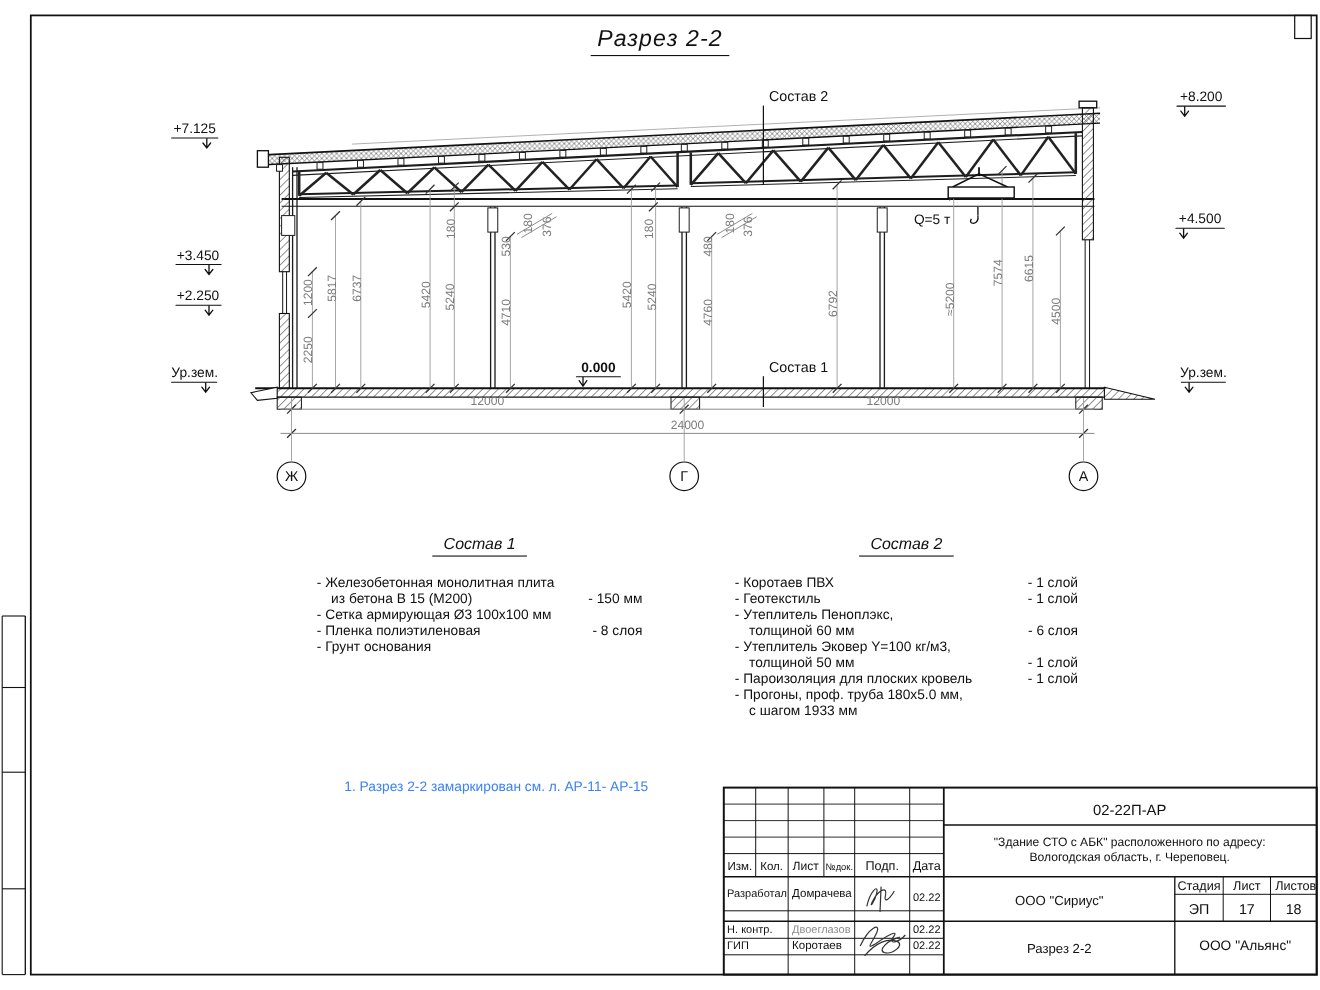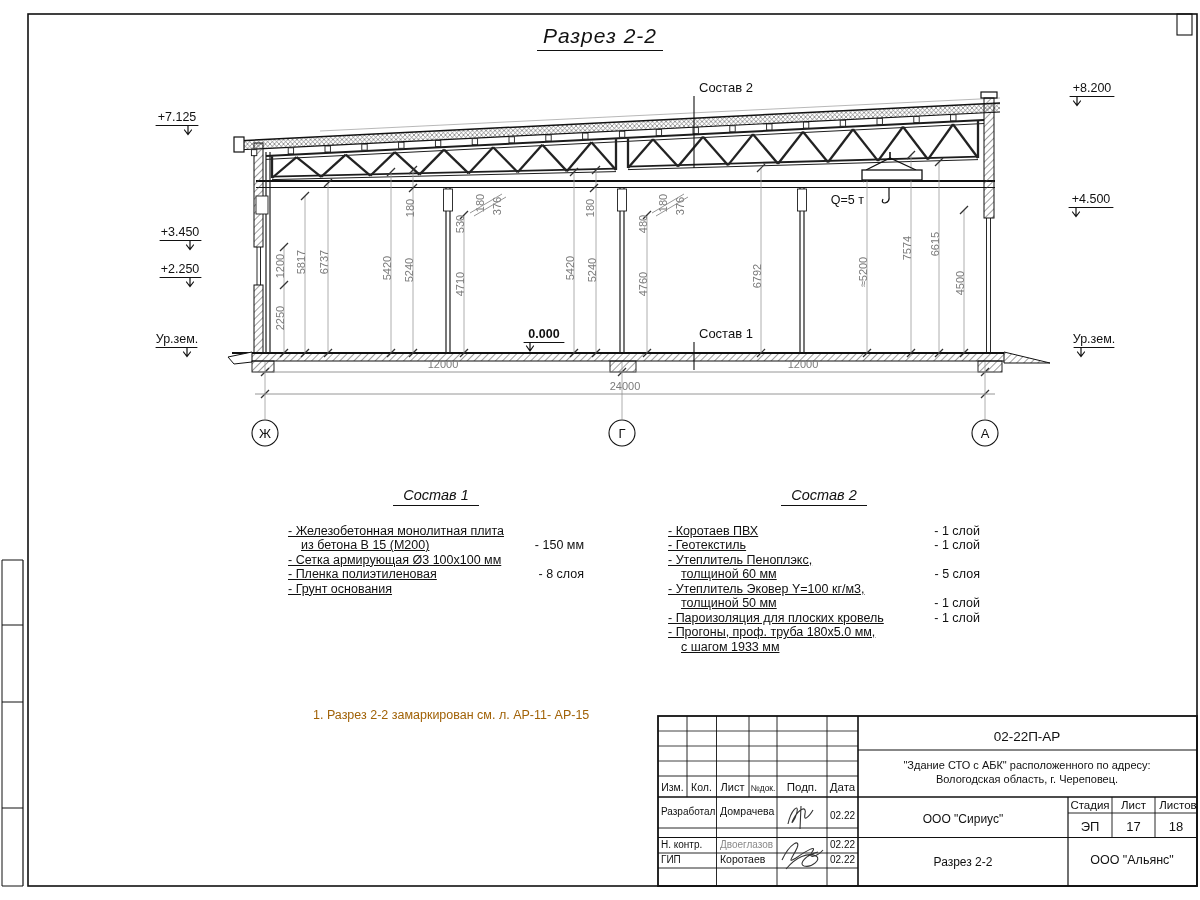--- a/index.html
+++ b/index.html
@@ -6,23 +6,23 @@
   #page{position:relative;width:1200px;height:900px;background:#fff;overflow:hidden;
         font-family:"Liberation Sans",sans-serif;color:#111;}
   #draw{position:absolute;left:0;top:0;}
   .title-wrap{position:absolute;left:0;top:24px;width:1200px;text-align:center;}
   .title-wrap span{font-style:italic;font-size:21px;letter-spacing:1px;
         border-bottom:1.6px solid #111;padding:0 6px 3px;}
   .sostav{position:absolute;font-size:12.5px;line-height:14.5px;color:#101010;}
   .s-head{text-align:center;margin-bottom:20px;}
   .s-head span{font-style:italic;font-size:14.5px;border-bottom:1px solid #111;padding:0 10px 2px;}
   .li{display:flex;justify-content:space-between;align-items:flex-end;}
-  .li-text{white-space:pre-line;padding-left:13px;text-indent:-13px;text-decoration:underline;}
+  .li-text{white-space:pre-line;padding-left:13px;text-indent:-13px;}
   .li-val{white-space:nowrap;padding-left:6px;}
-  .note{position:absolute;left:313px;top:708px;font-size:12.5px;color:#a16207;}
+  .note{position:absolute;left:313px;top:708px;font-size:12.5px;color:#3b82f6;}
   text{font-family:"Liberation Sans",sans-serif;}
   .dim{font-size:11px;fill:#7b7b7b;}
   .dimh{font-size:11px;fill:#7b7b7b;}
   .lvl{font-size:12.5px;fill:#111;}
   .axis{font-size:13px;fill:#111;}
   .callout{font-size:13px;fill:#111;}
   .tbt{fill:#111;}
 </style>
 </head>
 <body>
@@ -414,21 +414,21 @@
         <span class="li-text">- Коротаев ПВХ</span>
         <span class="li-val">- 1 слой</span>
       </div>
   <div class="li">
         <span class="li-text">- Геотекстиль</span>
         <span class="li-val">- 1 слой</span>
       </div>
   <div class="li">
         <span class="li-text">- Утеплитель Пеноплэкс,
 толщиной 60 мм</span>
-        <span class="li-val">- 5 слоя</span>
+        <span class="li-val">- 6 слоя</span>
       </div>
   <div class="li">
         <span class="li-text">- Утеплитель Эковер Y=100 кг/м3,
 толщиной 50 мм</span>
         <span class="li-val">- 1 слой</span>
       </div>
   <div class="li">
         <span class="li-text">- Пароизоляция для плоских кровель</span>
         <span class="li-val">- 1 слой</span>
       </div>

